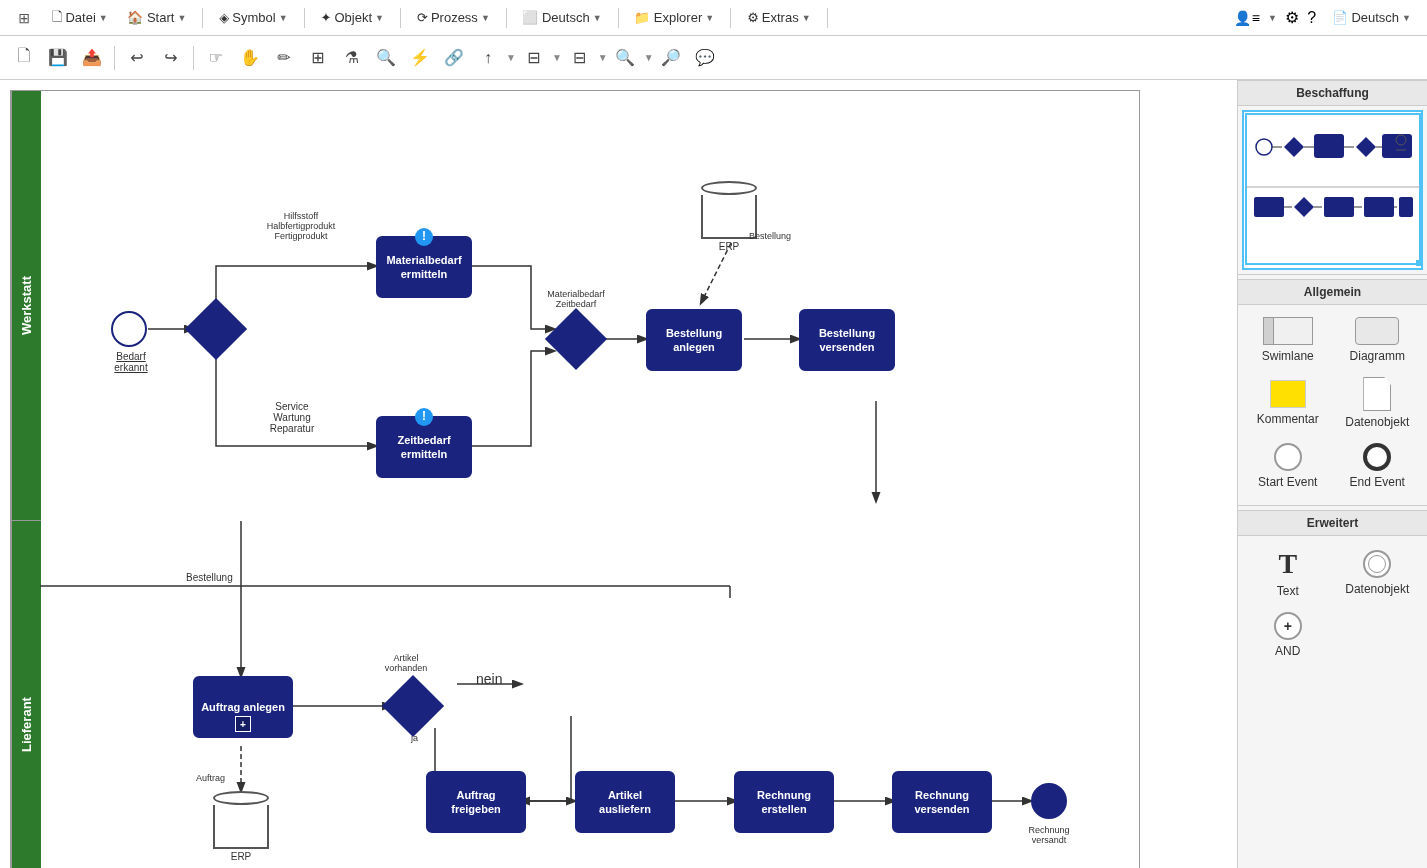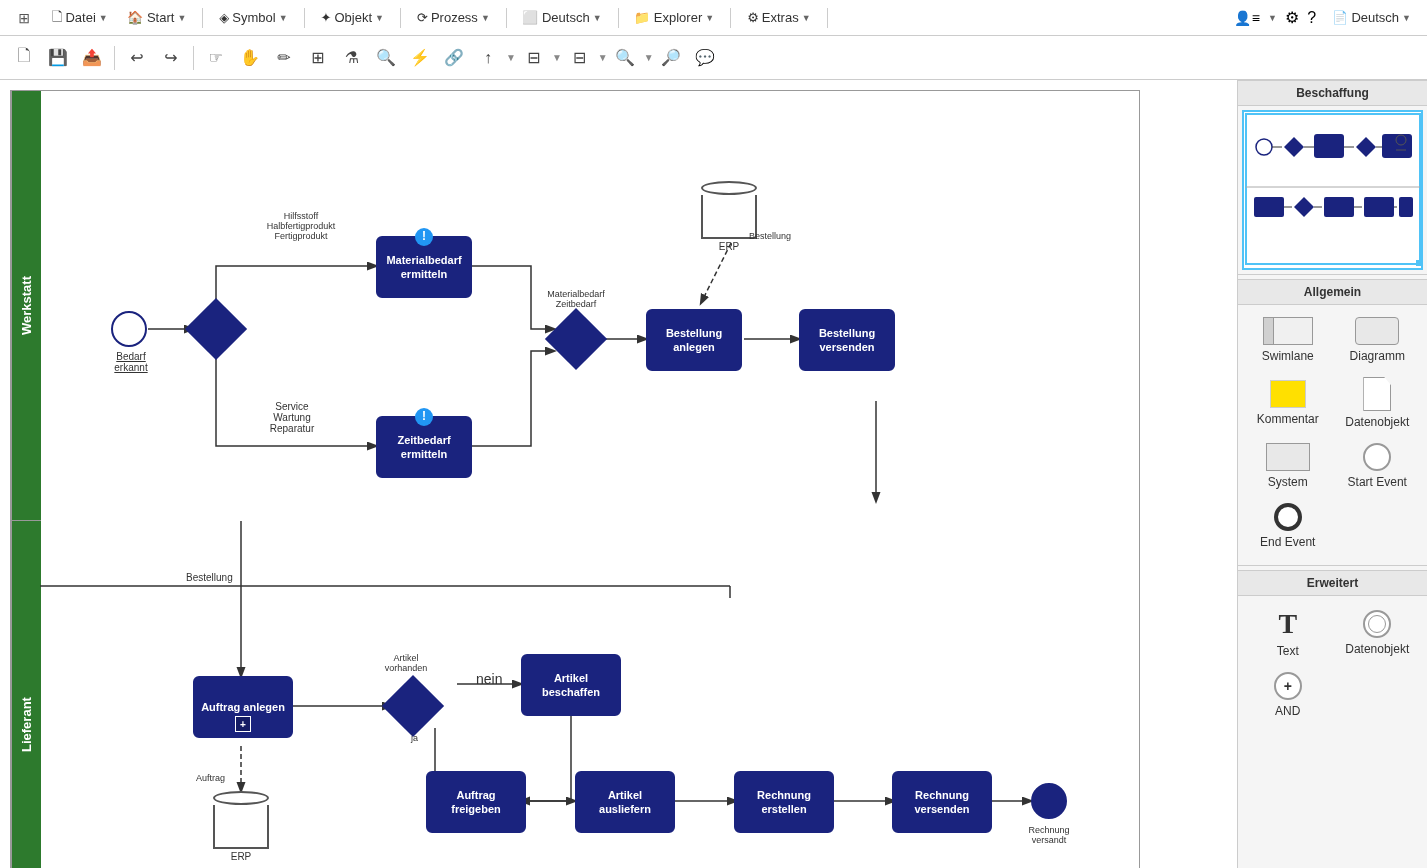--- a/index.html
+++ b/index.html
@@ -424,23 +424,20 @@
             <div class="db-body"></div>
             <div class="db-label">ERP</div>
           </div>
           <div class="elem-label" style="left:155px; top:252px; font-size:9px;">Auftrag</div>
 
           <div class="bpmn-gateway" style="left:350px; top:163px;"></div>
           <div class="elem-label" style="left:325px; top:132px; width:80px; font-size:9px; text-align:center;">Artikel<br>vorhanden</div>
           <div class="elem-label" style="left:435px; top:150px; font-size:14px;text-align:center;">nein</div>
           <div class="elem-label" style="left:370px; top:212px; font-size:9px;">ja</div>
 
-          <div class="bpmn-task" style="left:480px; top:133px; width:100px; height:62px;">
-            <span>Artikel beschaffen</span>
-          </div>
 
           <div class="bpmn-task" style="left:385px; top:250px; width:100px; height:62px;">
             <span>Auftrag<br>freigeben</span>
           </div>
 
           <div class="bpmn-task" style="left:534px; top:250px; width:100px; height:62px;">
             <span>Artikel<br>ausliefern</span>
           </div>
 
           <div class="bpmn-task" style="left:693px; top:250px; width:100px; height:62px;">
@@ -532,24 +529,20 @@
         <div class="shape-comment"></div>
         <span class="palette-label">Kommentar</span>
       </div>
 
 
       <div class="palette-item">
         <div class="shape-dataobj"></div>
         <span class="palette-label">Datenobjekt</span>
       </div>
 
-      <div class="palette-item">
-        <div class="shape-system"></div>
-        <span class="palette-label">System</span>
-      </div>
 
       <div class="palette-item">
         <div class="shape-start-event"></div>
         <span class="palette-label">Start Event</span>
       </div>
 
       <div class="palette-item">
         <div class="shape-end-event"></div>
         <span class="palette-label">End Event</span>
       </div>

